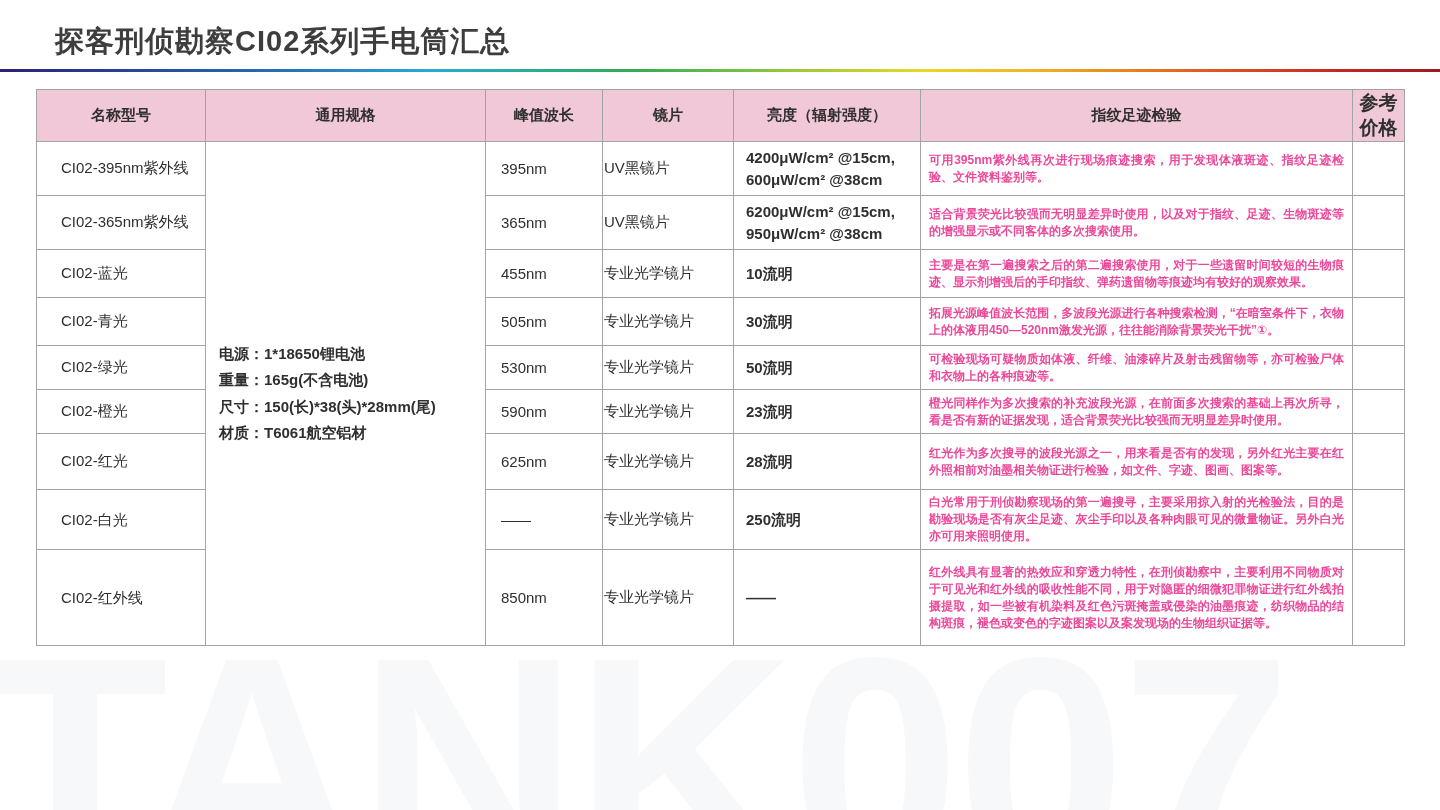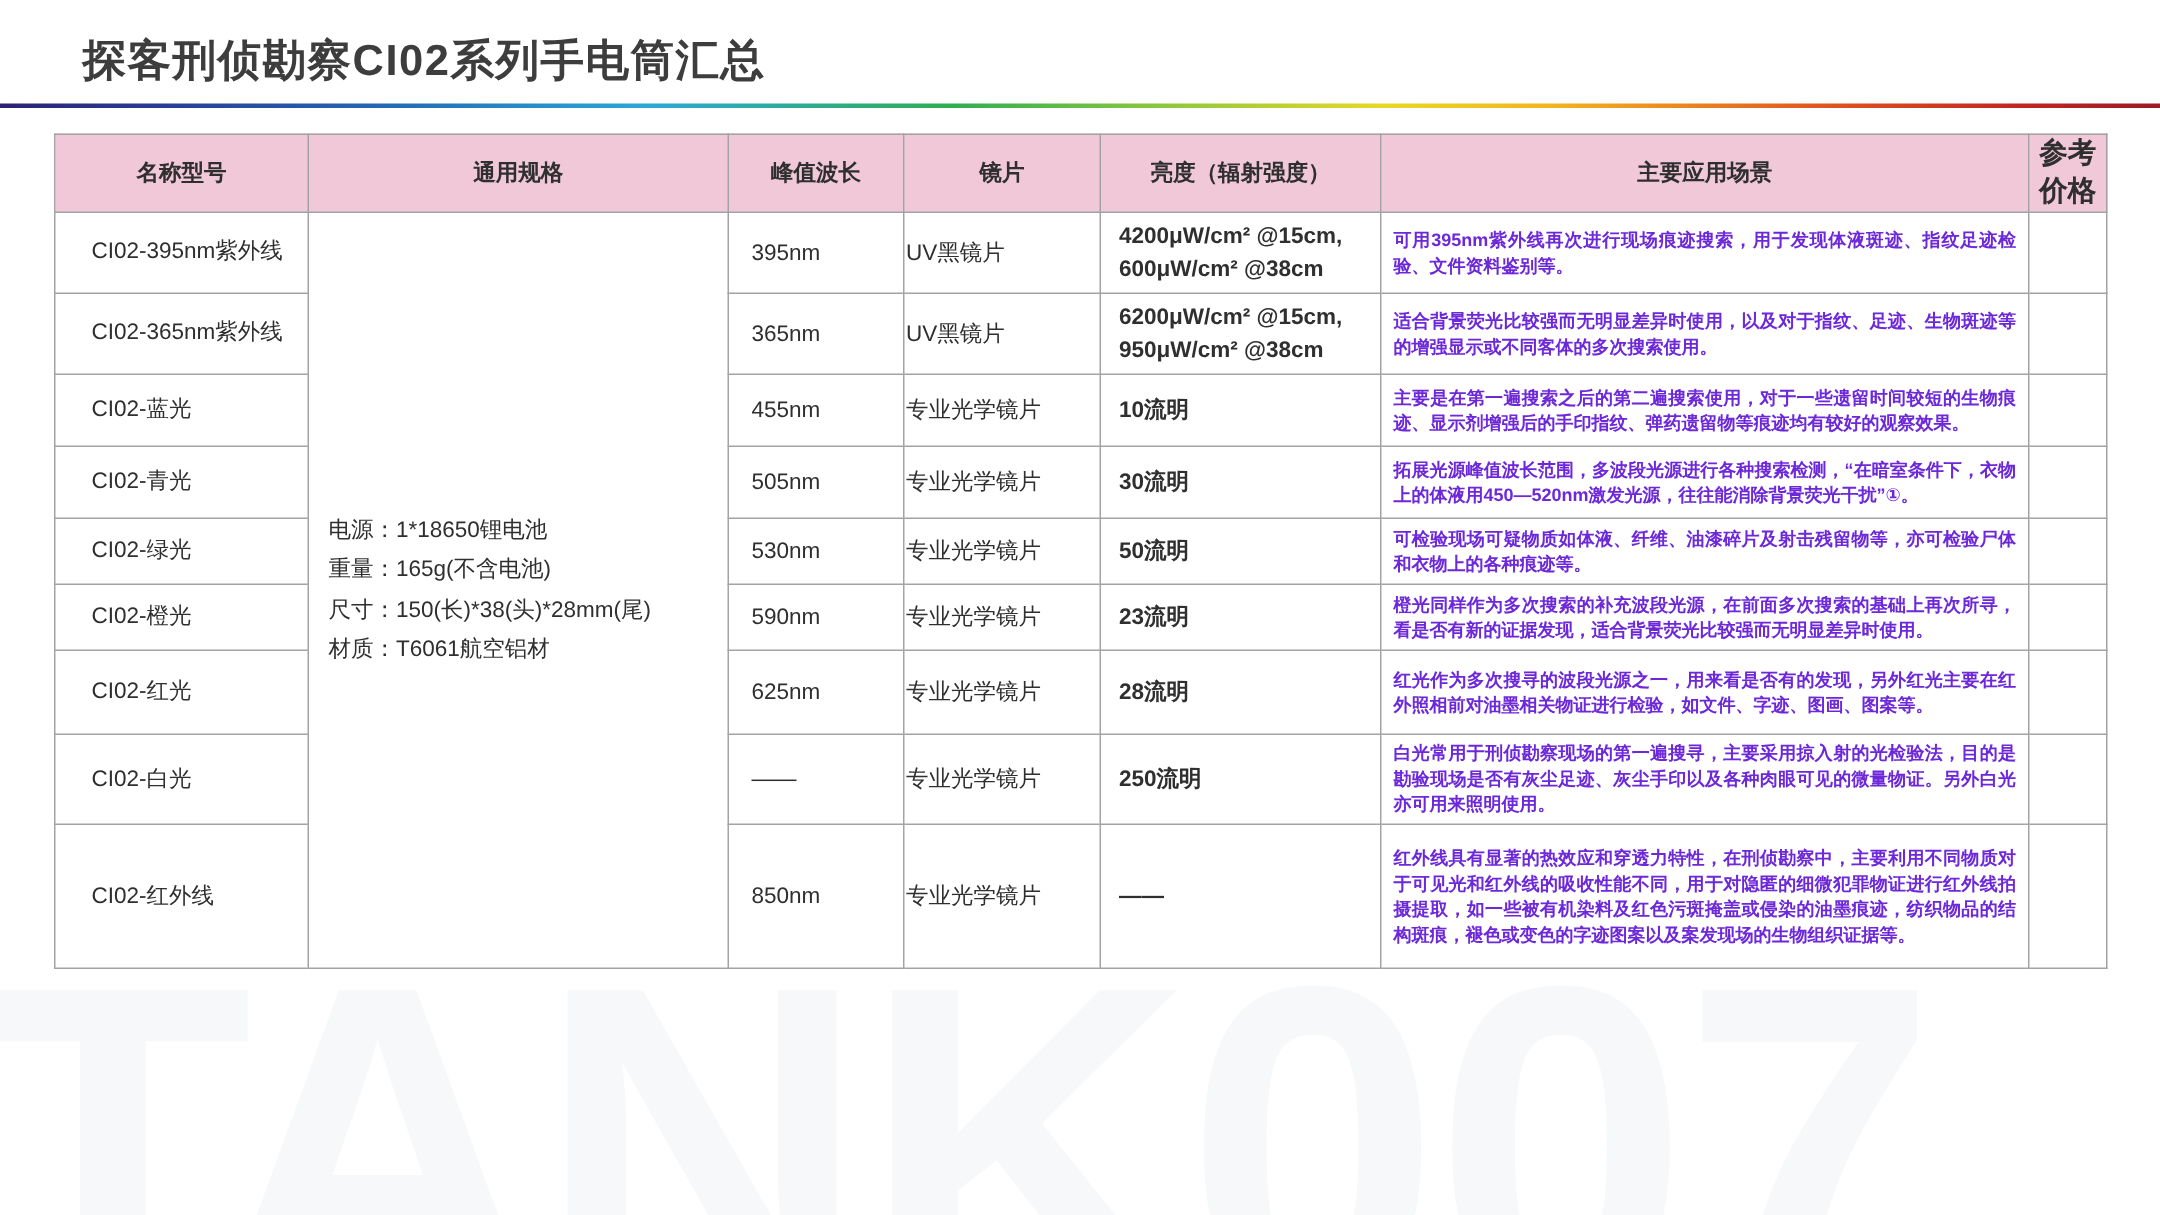--- a/index.html
+++ b/index.html
@@ -32,27 +32,27 @@
     width:1368px; margin:17px 0 0 36px;
   }
   th, td { border:1px solid #a3a3a3; }
   th {
     background:#f0c8d8; font-size:15px; font-weight:bold;
     color:#2f2f2f; height:52px; text-align:center; padding:0 2px;
   }
   th.price-head { white-space:pre-line; line-height:1.35; font-size:19px; }
   td { font-size:15px; background:#ffffff; vertical-align:middle; }
   td.cell-model   { padding-left:24px; line-height:1.35; }
-  td.cell-specs   { padding-left:13px; white-space:pre-line; line-height:1.75; }
+  td.cell-specs   { padding-left:13px; white-space:pre-line; line-height:1.75;font-weight:bold; }
   td.cell-wave    { padding-left:15px; }
   td.cell-lens    { text-align:left; }
   td.cell-bright  { padding-left:12px; white-space:pre-line; line-height:1.45;font-weight:bold; }
   td.cell-scenario{
     padding:4px 8px; font-size:12px; font-weight:bold;
-    line-height:1.42; text-align:justify; color:#6d28d9;
+    line-height:1.42; text-align:justify; color:#ec4899;
   }
   td.cell-price   { }
   tbody tr:nth-child(1){height:54px}
   tbody tr:nth-child(2){height:54px}
   tbody tr:nth-child(3){height:48px}
   tbody tr:nth-child(4){height:48px}
   tbody tr:nth-child(5){height:44px}
   tbody tr:nth-child(6){height:44px}
   tbody tr:nth-child(7){height:56px}
   tbody tr:nth-child(8){height:56px}
@@ -78,21 +78,21 @@
       <col style="width:432px">
     <col style="width:52px">
   </colgroup>
   <thead>
     <tr>
       <th>名称型号</th>
       <th>通用规格</th>
       <th>峰值波长</th>
       <th>镜片</th>
       <th>亮度（辐射强度）</th>
-      <th>主要应用场景</th>
+      <th>指纹足迹检验</th>
       <th class="price-head">参考
 价格</th>
     </tr>
   </thead>
   <tbody>
     <tr>
       <td class="cell-model">CI02-395nm紫外线</td>
       <td class="cell-specs" rowspan="9">电源：1*18650锂电池
 重量：165g(不含电池)
 尺寸：150(长)*38(头)*28mm(尾)

